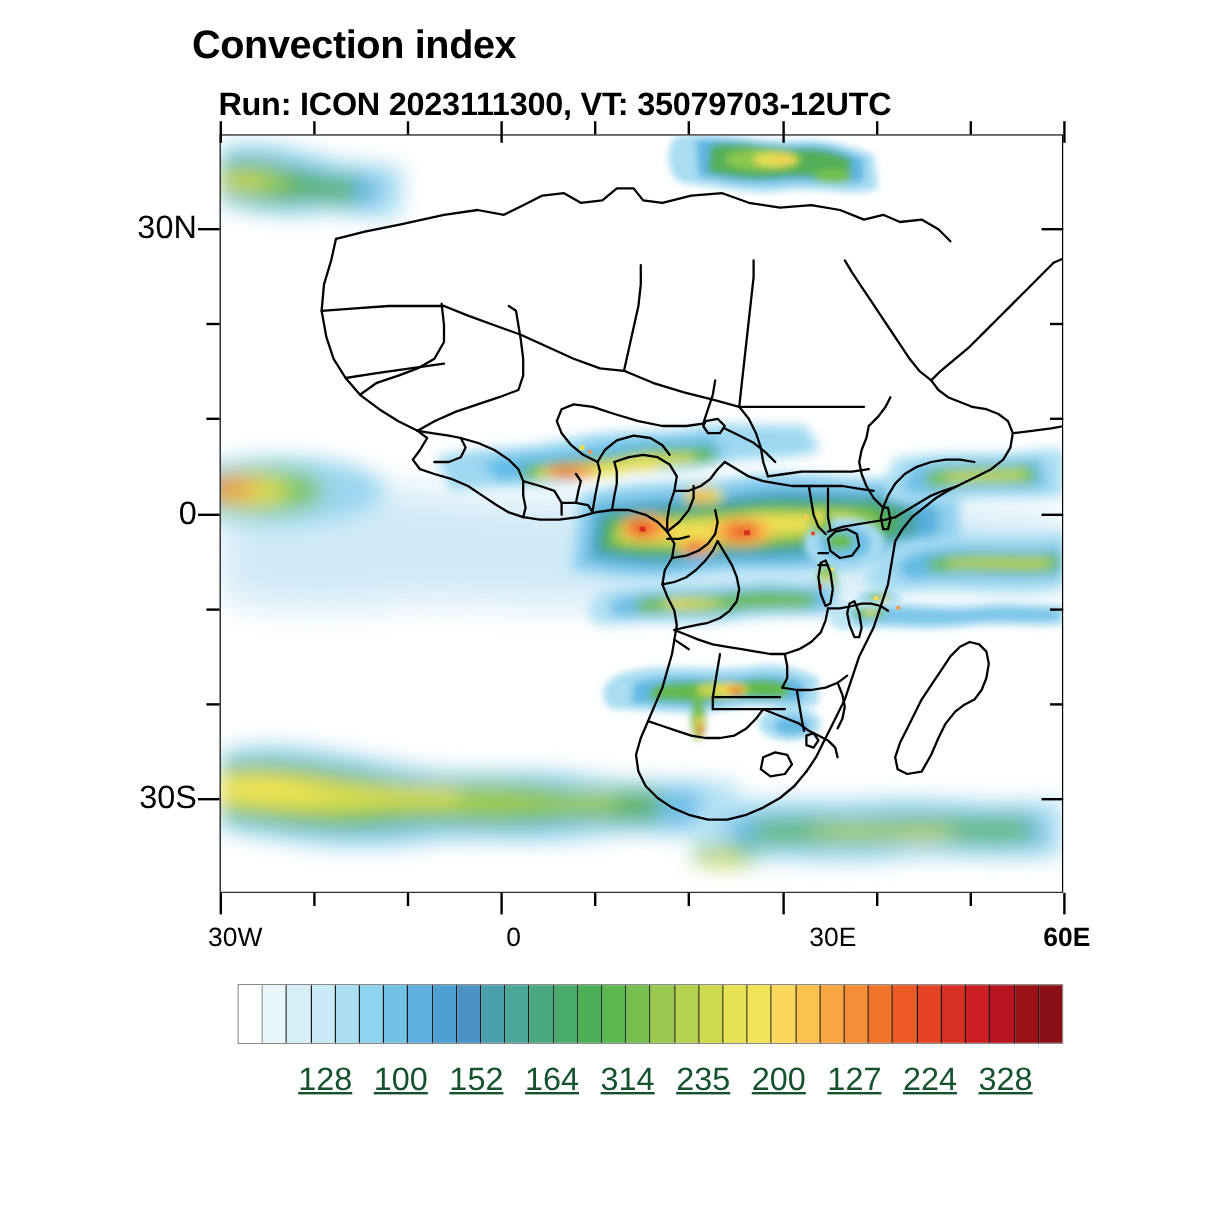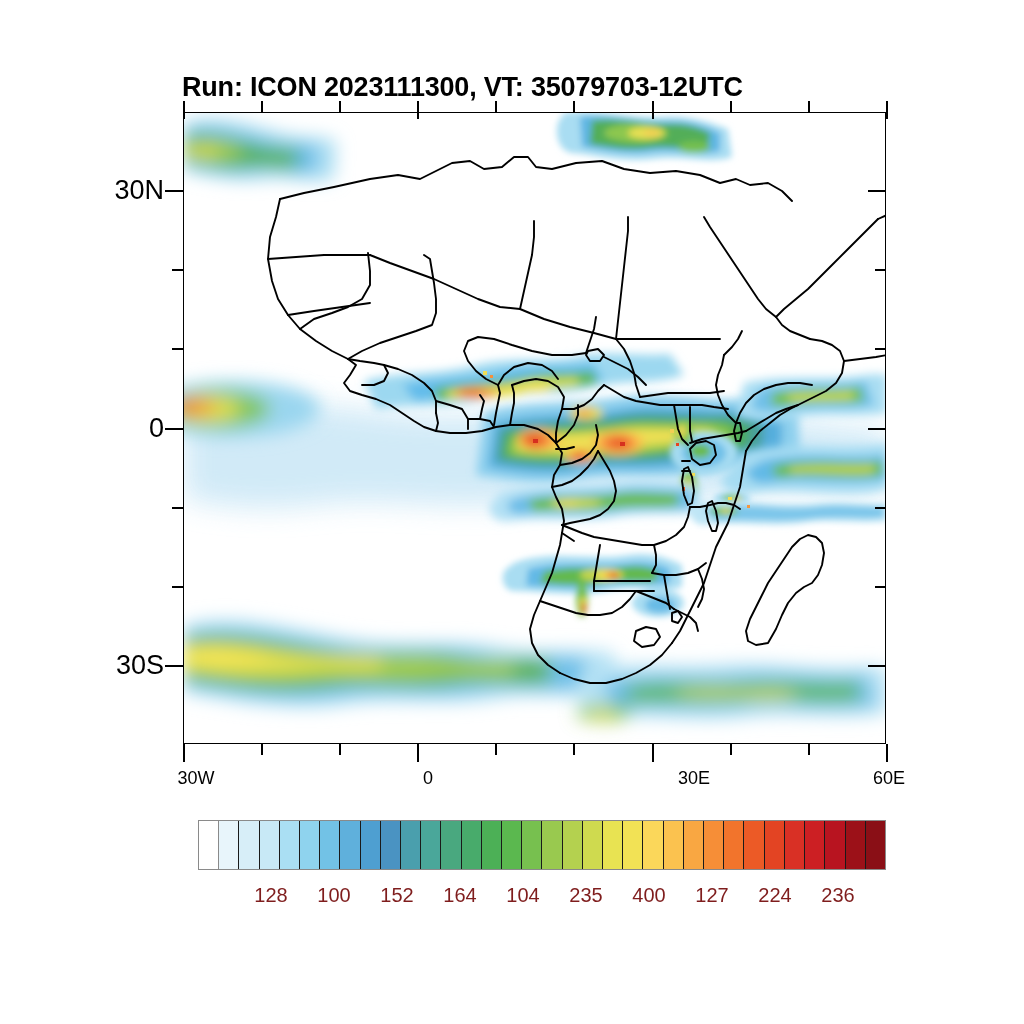--- a/index.html
+++ b/index.html
@@ -50,51 +50,53 @@
   .xtick-top.major { height: 18px; top: 112px; }
 
   .ylabel {
     position: absolute; right: 860px;
     font-size: 27px; color: #000;
     text-align: right; white-space: nowrap;
     transform: translateY(-50%);
   }
   .xlabel {
     position: absolute; top: 768px;
-    font-size: 18px; color: #000;
+    font-size: 22px; color: #000;
     white-space: nowrap;
     transform: translateX(-50%);
   }
 
   
   #cbar {
     position: absolute;
     left: 198px; top: 820px;
     width: 688px; height: 50px;
     display: flex;
     border: 1.4px solid #8a8a8a;
     box-sizing: border-box;
     background: #fff;
   }
   #cbar .cell { flex: 1 1 0; height: 100%; border-right: 1px solid #1a1a1a; box-sizing: border-box; }
   #cbar .cell:last-child { border-right: none; }
   #cbar .cell.first { border-right-color: #8a8a8a; }
 
   .cblabel {
     position: absolute; top: 884px;
-    font-size: 20px; color: #7f1d1d;
+    font-size: 27px; color: #14532d;
     white-space: nowrap;
     transform: translateX(-50%);
+    text-decoration: underline;
   }
 </style>
 </head>
 <body>
 
 <div id="root">
 
+  <div class="title">Convection index</div>
   <div class="subtitle">Run: ICON 2023111300,  VT: 35079703-12UTC</div>
 
   <div id="plot">
     <svg id="mapsvg" viewBox="0 0 703 632" preserveAspectRatio="none">
       <defs>
 
         <filter id="b1" x="-40%" y="-40%" width="180%" height="180%">
           <feGaussianBlur stdDeviation="5"></feGaussianBlur>
         </filter>
         <filter id="b2" x="-40%" y="-40%" width="180%" height="180%">
@@ -523,21 +525,21 @@
   <div class="tick xtick-top" style="left:495px; top:101px;"></div>
   <div class="tick xtick-top" style="left:573px; top:101px;"></div>
   <div class="tick xtick-top major" style="left:652px; top:101px;"></div>
   <div class="tick xtick-top" style="left:730px; top:101px;"></div>
   <div class="tick xtick-top" style="left:808px; top:101px;"></div>
   <div class="tick xtick-top major" style="left:886px; top:101px;"></div>
 
   <div class="xlabel" style="left:196px;">30W</div>
   <div class="xlabel" style="left:428px;">0</div>
   <div class="xlabel" style="left:694px;">30E</div>
-  <div class="xlabel" style="left:889px;">60E</div>
+  <div class="xlabel" style="left:889px;font-weight:bold;">60E</div>
 
   <div id="cbar">
       <div class="cell first" style="background: rgb(255, 255, 255);"></div>
       <div class="cell" style="background: rgb(232, 245, 251);"></div>
       <div class="cell" style="background: rgb(215, 238, 248);"></div>
       <div class="cell" style="background: rgb(200, 233, 246);"></div>
       <div class="cell" style="background: rgb(170, 223, 243);"></div>
       <div class="cell" style="background: rgb(143, 211, 238);"></div>
       <div class="cell" style="background: rgb(114, 194, 230);"></div>
       <div class="cell" style="background: rgb(95, 176, 220);"></div>
@@ -566,20 +568,20 @@
       <div class="cell" style="background: rgb(204, 31, 35);"></div>
       <div class="cell" style="background: rgb(184, 20, 32);"></div>
       <div class="cell" style="background: rgb(156, 17, 24);"></div>
       <div class="cell" style="background: rgb(138, 15, 22);"></div>
     </div>
 
   <div class="cblabel" style="left:271px;">128</div>
   <div class="cblabel" style="left:334px;">100</div>
   <div class="cblabel" style="left:397px;">152</div>
   <div class="cblabel" style="left:460px;text-align:center;">164</div>
-  <div class="cblabel" style="left:523px;">104</div>
+  <div class="cblabel" style="left:523px;">314</div>
   <div class="cblabel" style="left:586px;">235</div>
-  <div class="cblabel" style="left:649px;">400</div>
+  <div class="cblabel" style="left:649px;">200</div>
   <div class="cblabel" style="left:712px;">127</div>
   <div class="cblabel" style="left:775px;">224</div>
-  <div class="cblabel" style="left:838px;">236</div>
+  <div class="cblabel" style="left:838px;">328</div>
 
 </div>
 
 </body></html>

